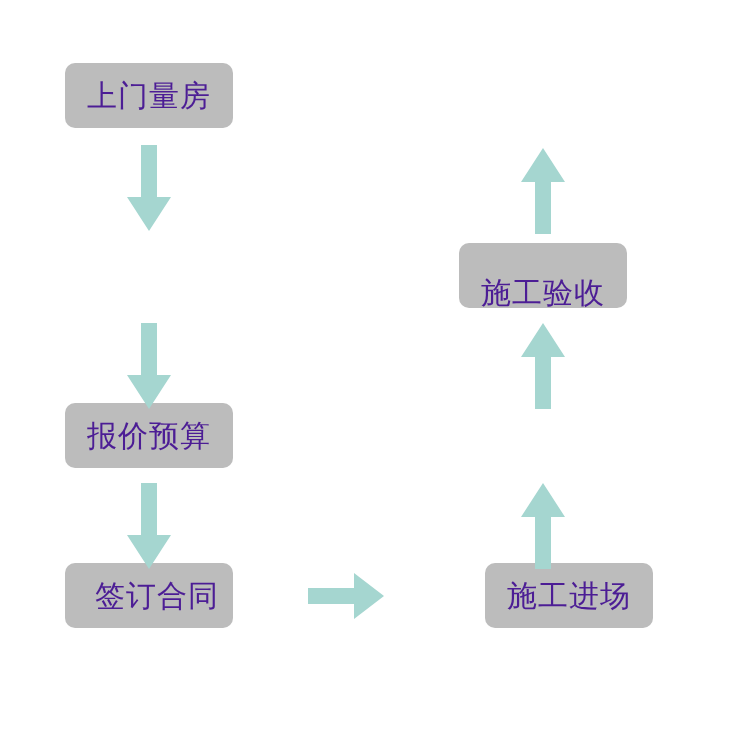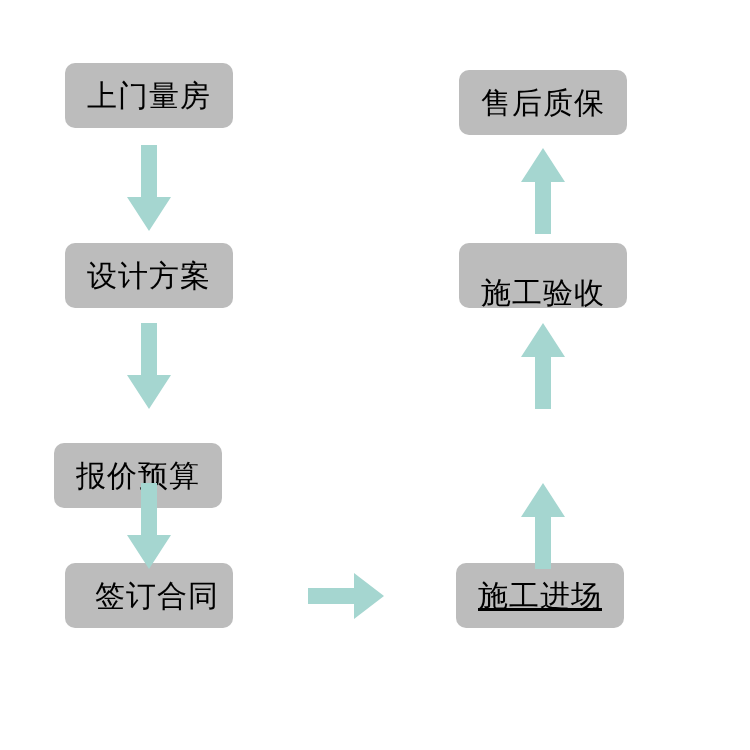--- a/index.html
+++ b/index.html
@@ -27,39 +27,39 @@
     width: 168px;
     height: 65px;
     border-radius: 10px;
     background: #bcbcbc;
     display: flex;
     align-items: center;
     justify-content: center;
     box-sizing: border-box;
   }
   .node-label {
-    color: #000000;
+    color: #4c1d95;
     font-size: 30px;
     line-height: 1;
     letter-spacing: 1px;
     white-space: nowrap;
     font-weight: 400;
   }
 
   
   .node.l1 { left: 65px;  top: 63px;  }
   .node.l2 { left: 65px;  top: 243px; }
-  .node.l3 { left: 54px;  top: 403px; margin-top: 40px; }
+  .node.l3 { left: 65px;  top: 403px; }
   .node.l4 { left: 65px;  top: 563px; padding-left: 16px; }
 
   
   .node.r1 { left: 459px; top: 70px;  }
   .node.r2 { left: 459px; top: 243px; align-items: flex-end; }
   .node.r3 { left: 459px; top: 403px; }
-  .node.r4 { left: 456px; top: 563px; text-decoration: underline; }
+  .node.r4 { left: 485px; top: 563px; }
 
   
   .arrow {
     position: absolute;
   }
   .arrow svg { display: block; }
 
   
   .arrow.d1 { left: 127px; top: 145px; }
   .arrow.d2 { left: 127px; top: 323px; }
@@ -75,35 +75,29 @@
 </style>
 </head>
 <body>
 
 <div id="flowchart">
 
   <div class="node l1">
     <span class="node-label">上门量房</span>
   </div>
 
-  <div class="node l2">
-    <span class="node-label">设计方案</span>
-  </div>
 
   <div class="node l3">
     <span class="node-label">报价预算</span>
   </div>
 
   <div class="node l4">
     <span class="node-label">签订合同</span>
   </div>
 
-  <div class="node r1">
-    <span class="node-label">售后质保</span>
-  </div>
 
   <div class="node r2">
     <span class="node-label">施工验收</span>
   </div>
 
 
   <div class="node r4">
     <span class="node-label">施工进场</span>
   </div>
 

